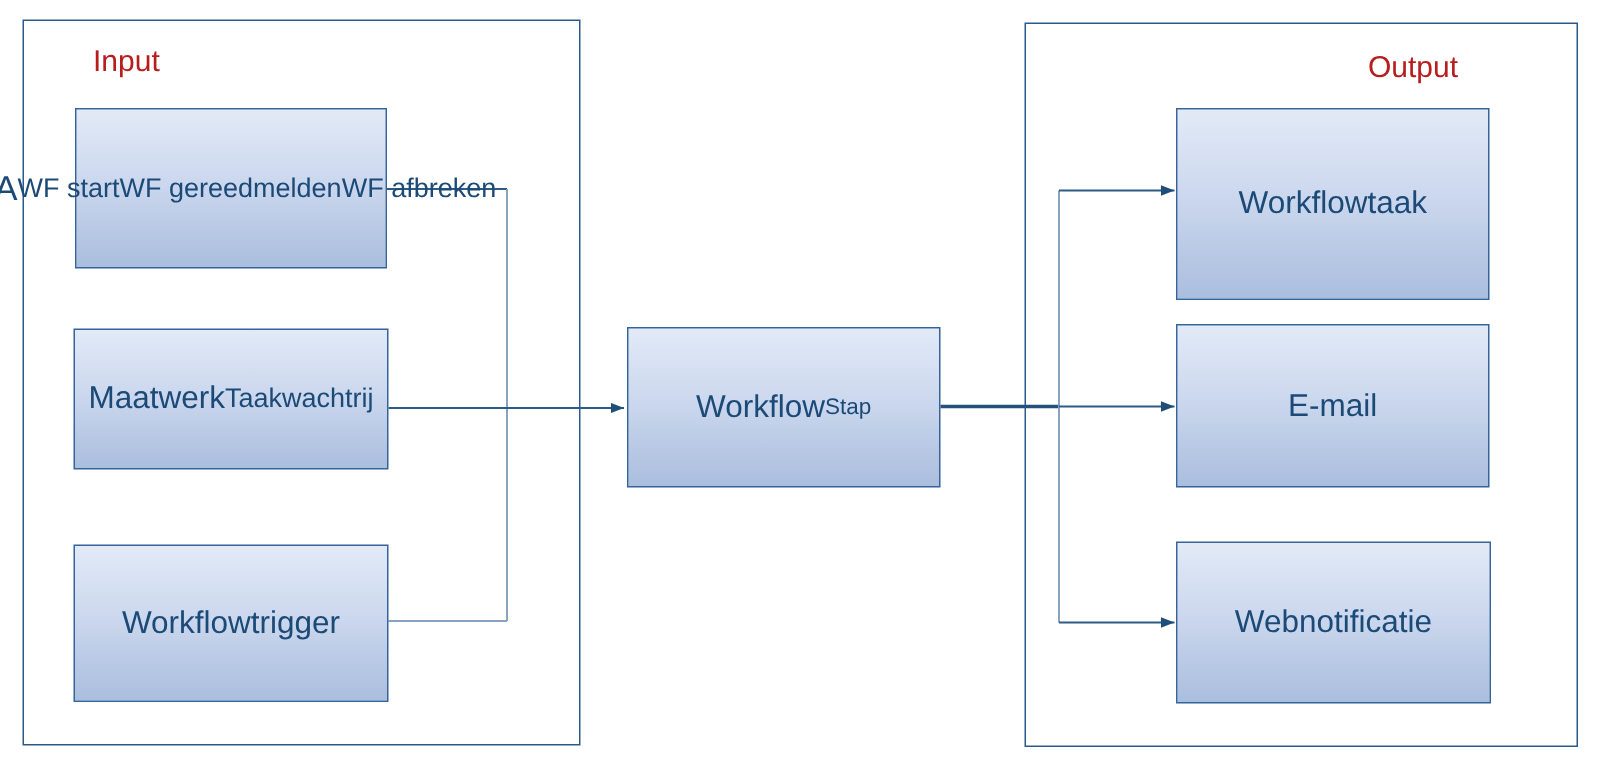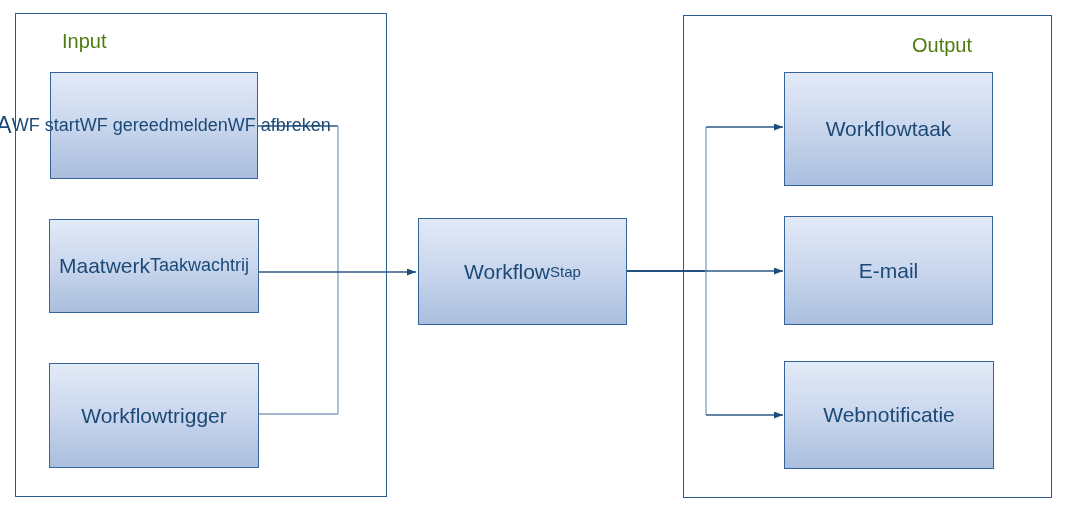--- a/index.html
+++ b/index.html
@@ -20,21 +20,21 @@
     position: absolute;
     border: 1.6px solid #2d5a8c;
     background: transparent;
     box-sizing: border-box;
   }
   #container-input  { left: 15px;  top: 13px; width: 372px; height: 484px; }
   #container-output { left: 683px; top: 15px; width: 369px; height: 483px; }
   .group-label {
     position: absolute;
     font-size: 20px;
-    color: #4d7c0f;
+    color: #b91c1c;
     white-space: nowrap;
   }
   #container-input  .group-label { left: 46px;  top: 16px; }
   #container-output .group-label { left: 228px; top: 18px; }
 
   .node {
     position: absolute;
     box-sizing: border-box;
     border: 1.4px solid #35639c;
     background: linear-gradient(180deg, #e2eaf7 0%, #ccd8ee 45%, #aabede 100%);
@@ -47,21 +47,21 @@
   }
   .node .title { font-size: 21px; line-height: 1.3; white-space: nowrap; }
   .node .title-lg { font-size: 23px; }
   .node .sub   { font-size: 18px; line-height: 1.42; white-space: nowrap; }
   .node .sub-md { font-size: 15px; line-height: 1.4; }
 
   #node-ma              { left: 50px;  top: 72px;  width: 208px; height: 107px; }
   #node-maatwerk        { left: 49px;  top: 219px; width: 210px; height: 94px; }
   #node-workflowtrigger { left: 49px;  top: 363px; width: 210px; height: 105px; }
   #node-workflow        { left: 418px; top: 218px; width: 209px; height: 107px; text-align: center; }
-  #node-workflowtaak    { left: 784px; top: 72px;  width: 209px; height: 114px; text-align: center; }
+  #node-workflowtaak    { left: 784px; top: 72px;  width: 209px; height: 128px; text-align: center; }
   #node-email           { left: 784px; top: 216px; width: 209px; height: 109px; }
   #node-webnotificatie  { left: 784px; top: 361px; width: 210px; height: 108px; }
 
   #connector-layer {
     position: absolute;
     left: 0; top: 0;
     width: 1077px;
     height: 515px;
     pointer-events: none;
   }

